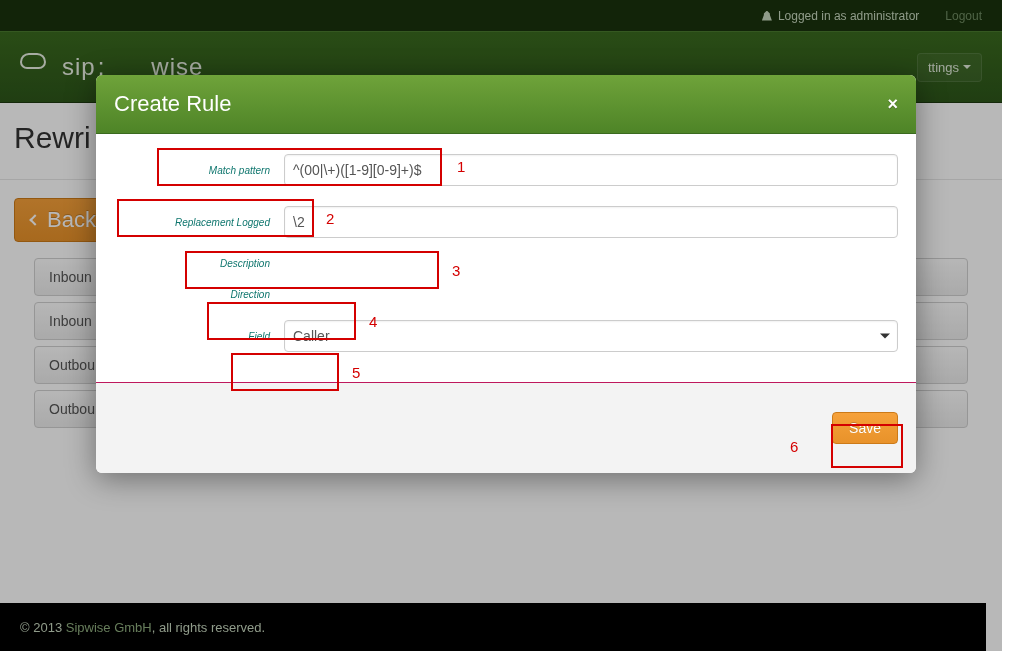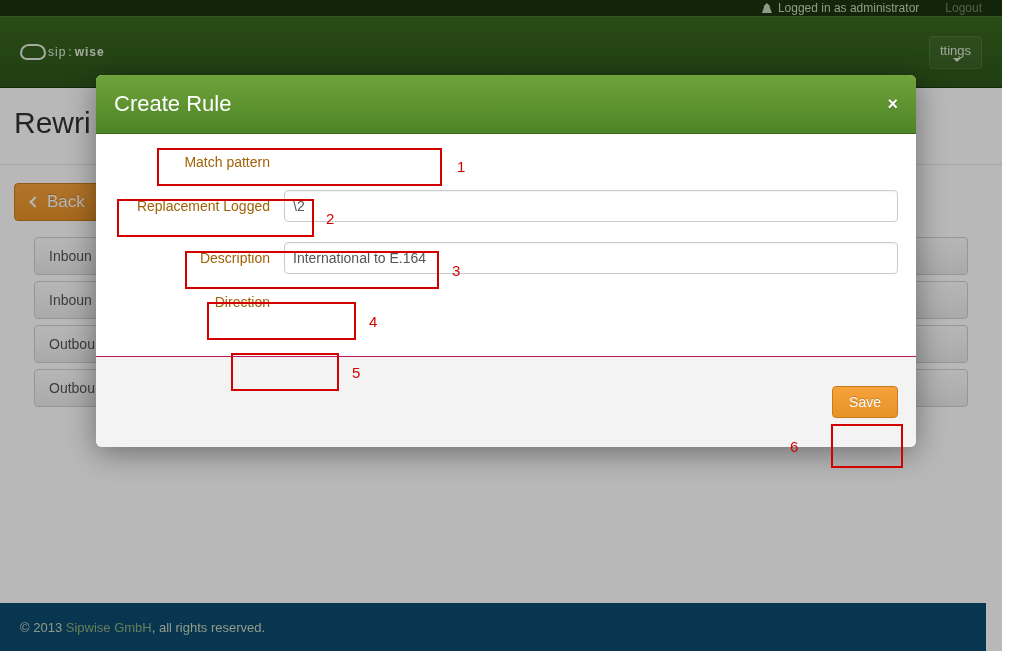--- a/index.html
+++ b/index.html
@@ -21,21 +21,21 @@
 
   .page {
     position: absolute;
     top: 0; left: 0;
     width: 1002px; 
     height: 651px;
   }
 
   
   .util-bar {
-    height: 16px;
+    height: 31px;
     background: #1a330d;
     color: #c7d7bf;
     display: flex;
     justify-content: flex-end;
     align-items: center;
     padding: 0 20px;
     font-size: 12px;
     gap: 14px;
   }
   .util-bar .login {
@@ -58,47 +58,46 @@
     background: linear-gradient(#3a6a1f, #2d561a);
     border-top: 1px solid #4a7a2e;
     border-bottom: 1px solid #1e3a10;
     display: flex;
     align-items: center;
     padding: 0 20px;
     justify-content: space-between;
     color: #dfe9d8;
   }
   .brand {
-    display: flex; align-items: center; gap: 2px;
-    font-size: 12px; letter-spacing: 1px;
+    display: flex; gap: 16px;
+    font-size: 24px; letter-spacing: 1px;
     color: #e8efe2;
   }
   .brand .cloud {
     width: 26px; height: 16px; position: relative;
   }
   .brand .cloud::before {
     content: "";
     position: absolute; inset: 0;
     border: 2px solid #e8efe2;
     border-radius: 10px 10px 8px 8px;
   }
   .brand .text { display: flex; align-items: baseline; gap: 0; }
   .brand .sip { font-weight: 300; }
   .brand .colon { margin: 0 2px; }
-  .brand .wise { font-weight: 700; }
+  .brand .wise { font-weight: 400; margin-left: 44px; }
 
   .nav-right {
     display: flex; align-items: center; 
     font-size: 13px;
     background: rgba(255,255,255,0.05);
     border: 1px solid rgba(255,255,255,0.1);
     border-radius: 4px;
     padding: 6px 10px;
     color: #dfe9d8;
-    flex-direction: column;
   }
   .nav-right .caret {
     width: 0; height: 0;
     border-left: 4px solid transparent;
     border-right: 4px solid transparent;
     border-top: 4px solid #dfe9d8;
     margin-left: 4px;
   }
 
   
@@ -119,21 +118,21 @@
   .back-row {
     padding: 18px 14px 10px 14px;
   }
   .back-btn {
     display: inline-flex; align-items: center; gap: 8px;
     background: linear-gradient(#f6a13a, #e8922a);
     color: #fff;
     border: 1px solid #cc7a18;
     border-radius: 4px;
     padding: 8px 16px;
-    font-size: 17px;
+    font-size: 22px;
     text-shadow: 0 -1px 0 rgba(0,0,0,0.2);
   }
   .back-btn .arrow {
     display: inline-block;
     border-top: 2px solid #fff;
     border-left: 2px solid #fff;
     width: 8px; height: 8px;
     transform: rotate(-45deg);
   }
 
@@ -149,21 +148,21 @@
     color: #555;
     font-size: 14px;
   }
 
   
   .footer {
     position: absolute;
     left: 0; right: 16px;
     bottom: 0;
     height: 48px;
-    background: #0c4a6e;
+    background: #000000;
     color: #c7d7bf;
     display: flex;
     align-items: center;
     padding: 0 20px;
     font-size: 13px;
   }
   .footer a { color: #8fae7f; text-decoration: none; }
 
   
   .overlay {
@@ -207,22 +206,23 @@
   .form-row {
     display: flex;
     align-items: center;
     margin-bottom: 20px;
     position: relative;
   }
   .form-label {
     width: 170px;
     text-align: right;
     padding-right: 14px;
-    color: #a16207;
-    font-size: 14px;
+    color: #0f766e;
+    font-size: 10px;
+    font-style: italic;
   }
   .form-control {
     flex: 1;
     height: 32px;
     border: 1px solid #ccc;
     border-radius: 4px;
     padding: 4px 8px;
     font-size: 14px;
     color: #555;
     background: #fff;
@@ -345,36 +345,45 @@
 
   <div class="modal">
     <div class="modal-header">
       <h3>Create Rule</h3>
       <span class="modal-close">×</span>
     </div>
     <div class="modal-body">
 
       <div class="form-row">
         <label class="form-label">Match pattern</label>
+        <input class="form-control" type="text" value="^(00|\+)([1-9][0-9]+)$" style="">
       </div>
 
       <div class="form-row">
         <label class="form-label">Replacement Logged</label>
         <input class="form-control" type="text" value="\2" style="">
       </div>
 
       <div class="form-row">
         <label class="form-label">Description</label>
-        <input class="form-control" type="text" value="International to E.164" style="">
       </div>
 
       <div class="form-row">
         <label class="form-label">Direction</label>
       </div>
 
+      <div class="form-row" style="margin-bottom:4px;">
+        <label class="form-label">Field</label>
+        <div class="select-wrap">
+          <select class="form-control">
+            <option>Caller</option>
+          </select>
+          <span class="sel-caret"></span>
+        </div>
+      </div>
 
     </div>
     <div class="modal-footer">
       <button class="save-btn">Save</button>
     </div>
   </div>
 
   <div class="anno-box" style="left:157px; top:148px; width:285px; height:38px;"></div>
   <div class="anno-num" style="left:457px; top:158px;">1</div>
 

